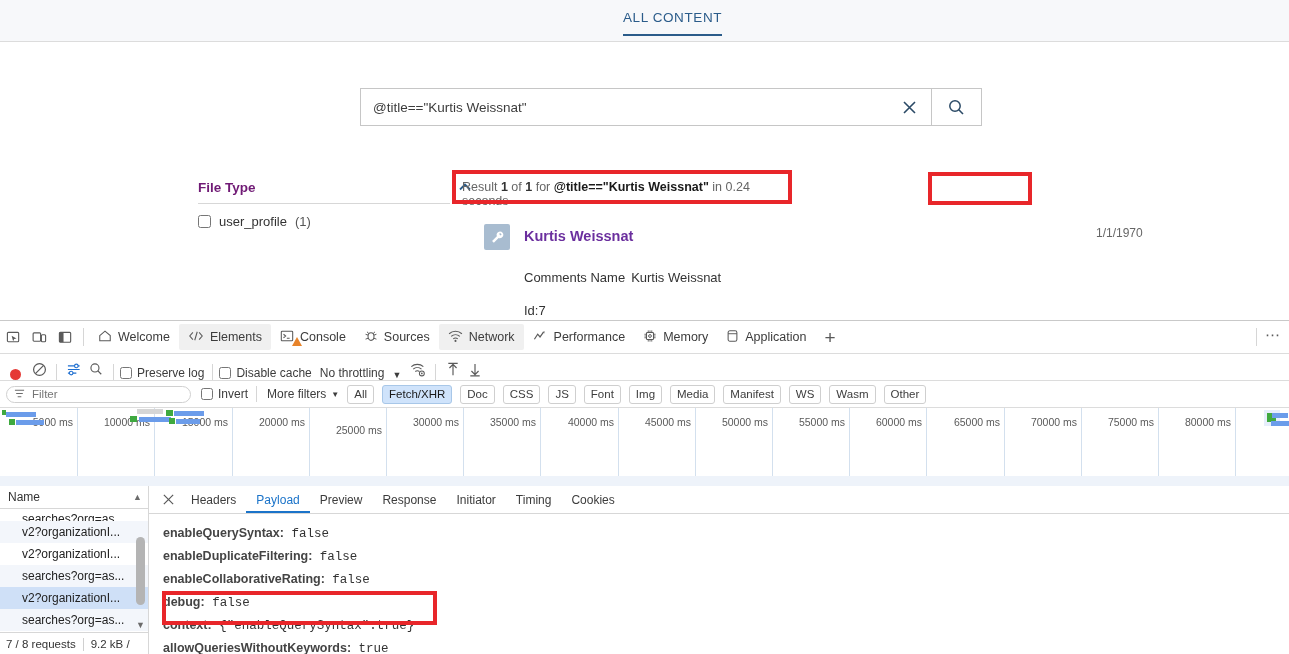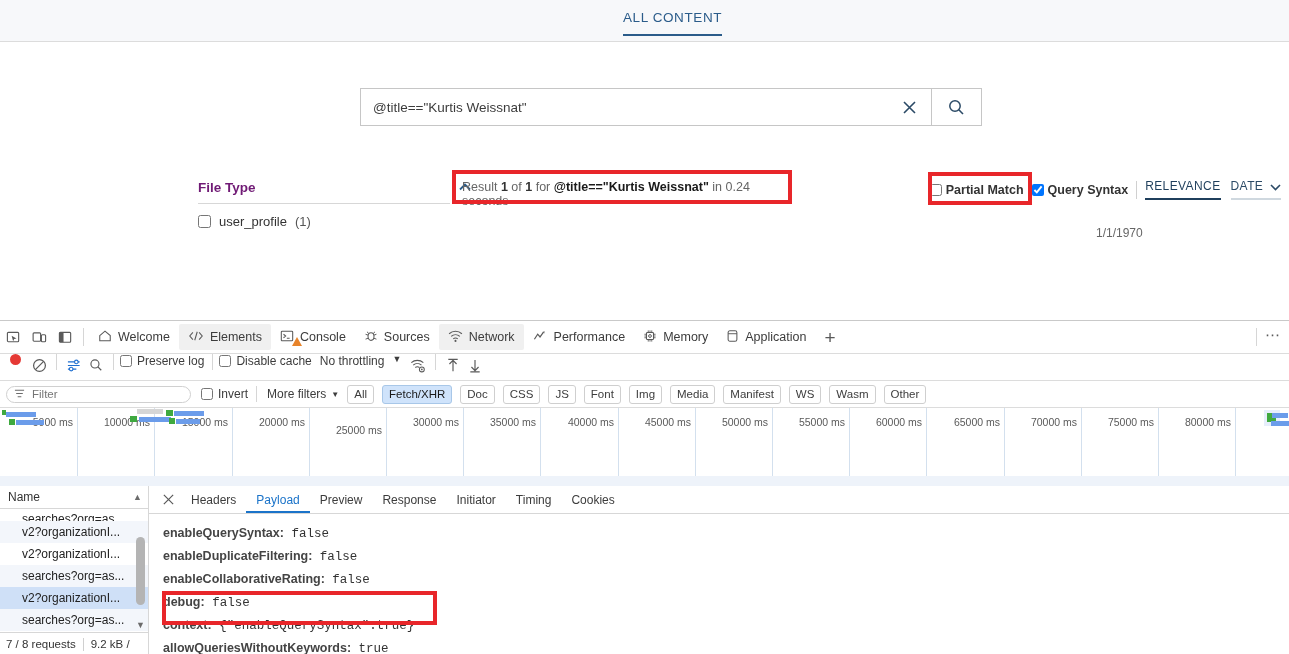--- a/index.html
+++ b/index.html
@@ -93,21 +93,21 @@
   }
   .dt-tab.sel{background:#f0f0f0;}
   .dt-plus{color:#5a5a5a;font-size:19px;padding:0 9px;cursor:pointer;line-height:1;}
   .dt-more{position:absolute;right:8px;top:5px;color:#5a5a5a;font-size:15px;letter-spacing:1px;cursor:pointer;}
   .dt-more-sep{position:absolute;right:32px;top:7px;width:1px;height:18px;background:#d6d6d6;}
   .warnbadge{
     position:absolute;left:21px;top:13px;width:0;height:0;
     border-left:5px solid transparent;border-right:5px solid transparent;border-bottom:9px solid #e8842a;
   }
 
-  .dt-toolbar{height:26px;display:flex;align-items:flex-start;gap:0;border-bottom:1px solid #dcdcdc;padding:0 4px;}
+  .dt-toolbar{height:26px;display:flex;align-items:flex-end;gap:0;border-bottom:1px solid #dcdcdc;padding:0 4px;}
   .rec-dot{width:11px;height:11px;border-radius:50%;border:2px solid #e53935;background:#e53935;margin:0 7px 0 6px;box-sizing:border-box;cursor:pointer;}
   .tb-icon{width:22px;height:22px;display:flex;align-items:center;justify-content:center;color:#5a5a5a;cursor:pointer;}
   .tb-sep{width:1px;height:16px;background:#d6d6d6;margin:0 6px;}
   .tb-check{display:flex;align-items:center;gap:5px;font-size:12px;color:#3c3c3c;margin-right:2px;}
   .tb-check input{margin:0;width:12px;height:12px;}
   .tb-throttle{font-size:12px;color:#3c3c3c;margin-left:6px;}
   .tb-caret{font-size:9px;color:#3c3c3c;margin:0 6px 0 8px;}
 
   .dt-filterbar{height:26px;display:flex;align-items:center;border-bottom:1px solid #dcdcdc;padding:0 6px;gap:0;}
   .filter-input{
@@ -212,43 +212,37 @@
     <div class="facet-item">
       <input type="checkbox" style="">
       <span>user_profile</span>
       <span class="facet-count">(1)</span>
     </div>
 
     <div class="resultinfo">
       <span>Result </span><b>1</b><span> of </span><b>1</b><span> for </span><span class="q">@title=="Kurtis Weissnat"</span><span> in 0.24 seconds</span>
     </div>
 
-    <div class="opts">
-      <label class="opt pm">
-        <input type="checkbox" style="">
-        <span>Partial Match</span>
-      </label>
-      <label class="opt">
-        <input type="checkbox" checked="" style="">
-        <span>Query Syntax</span>
-      </label>
-      <div class="opt-div"></div>
-      <div class="sortgrp">
-        <div class="sort active">RELEVANCE</div>
-        <div class="sort inactive">
-          <span>DATE</span>
-          <span style="margin-left:3px;">
-            <svg width="11" height="8" viewBox="0 0 11 8" style="vertical-align:middle;">
-                <path d="M1 2 L5.5 6.5 L10 2" stroke="#2b4a66" stroke-width="1.6" fill="none"></path>
-              </svg>
-          </span>
-        </div>
-      </div>
-    </div>
-
+
+    <div class="result">
+      <div class="result-head">
+        <div class="result-icon">
+          <svg width="15" height="15" viewBox="0 0 16 16">
+              <path d="M10.6 1.6a3.6 3.6 0 0 0-3.3 5l-5.1 5.1 1.9 1.9 5.1-5.1a3.6 3.6 0 1 0 1.4-6.9zm.2 1.6 1.6 1.6-1.1 1.1-1.6-1.6z" fill="#fff"></path>
+            </svg>
+        </div>
+        <div class="result-title">Kurtis Weissnat</div>
+      </div>
+      <div class="result-meta">
+        <span class="lbl">Comments Name</span><span class="val">Kurtis Weissnat</span>
+      </div>
+      <div class="result-row2">
+        <span class="lbl">Id:</span><span class="val">7</span>
+      </div>
+    </div>
     <div class="result-date">1/1/1970</div>
   </div>
 
   <div class="devtools">
 
     <div class="dt-tabbar">
       <div class="dt-iconbtn">
         <svg width="15" height="15" viewBox="0 0 16 16">
             <rect x="1.5" y="2.5" width="12" height="10" stroke="#5a5a5a" fill="none" stroke-width="1.2" rx="1"></rect>
             <path d="M6 6.2 L11.2 9 L8.7 9.6 L7.6 12z" fill="#5a5a5a"></path>

